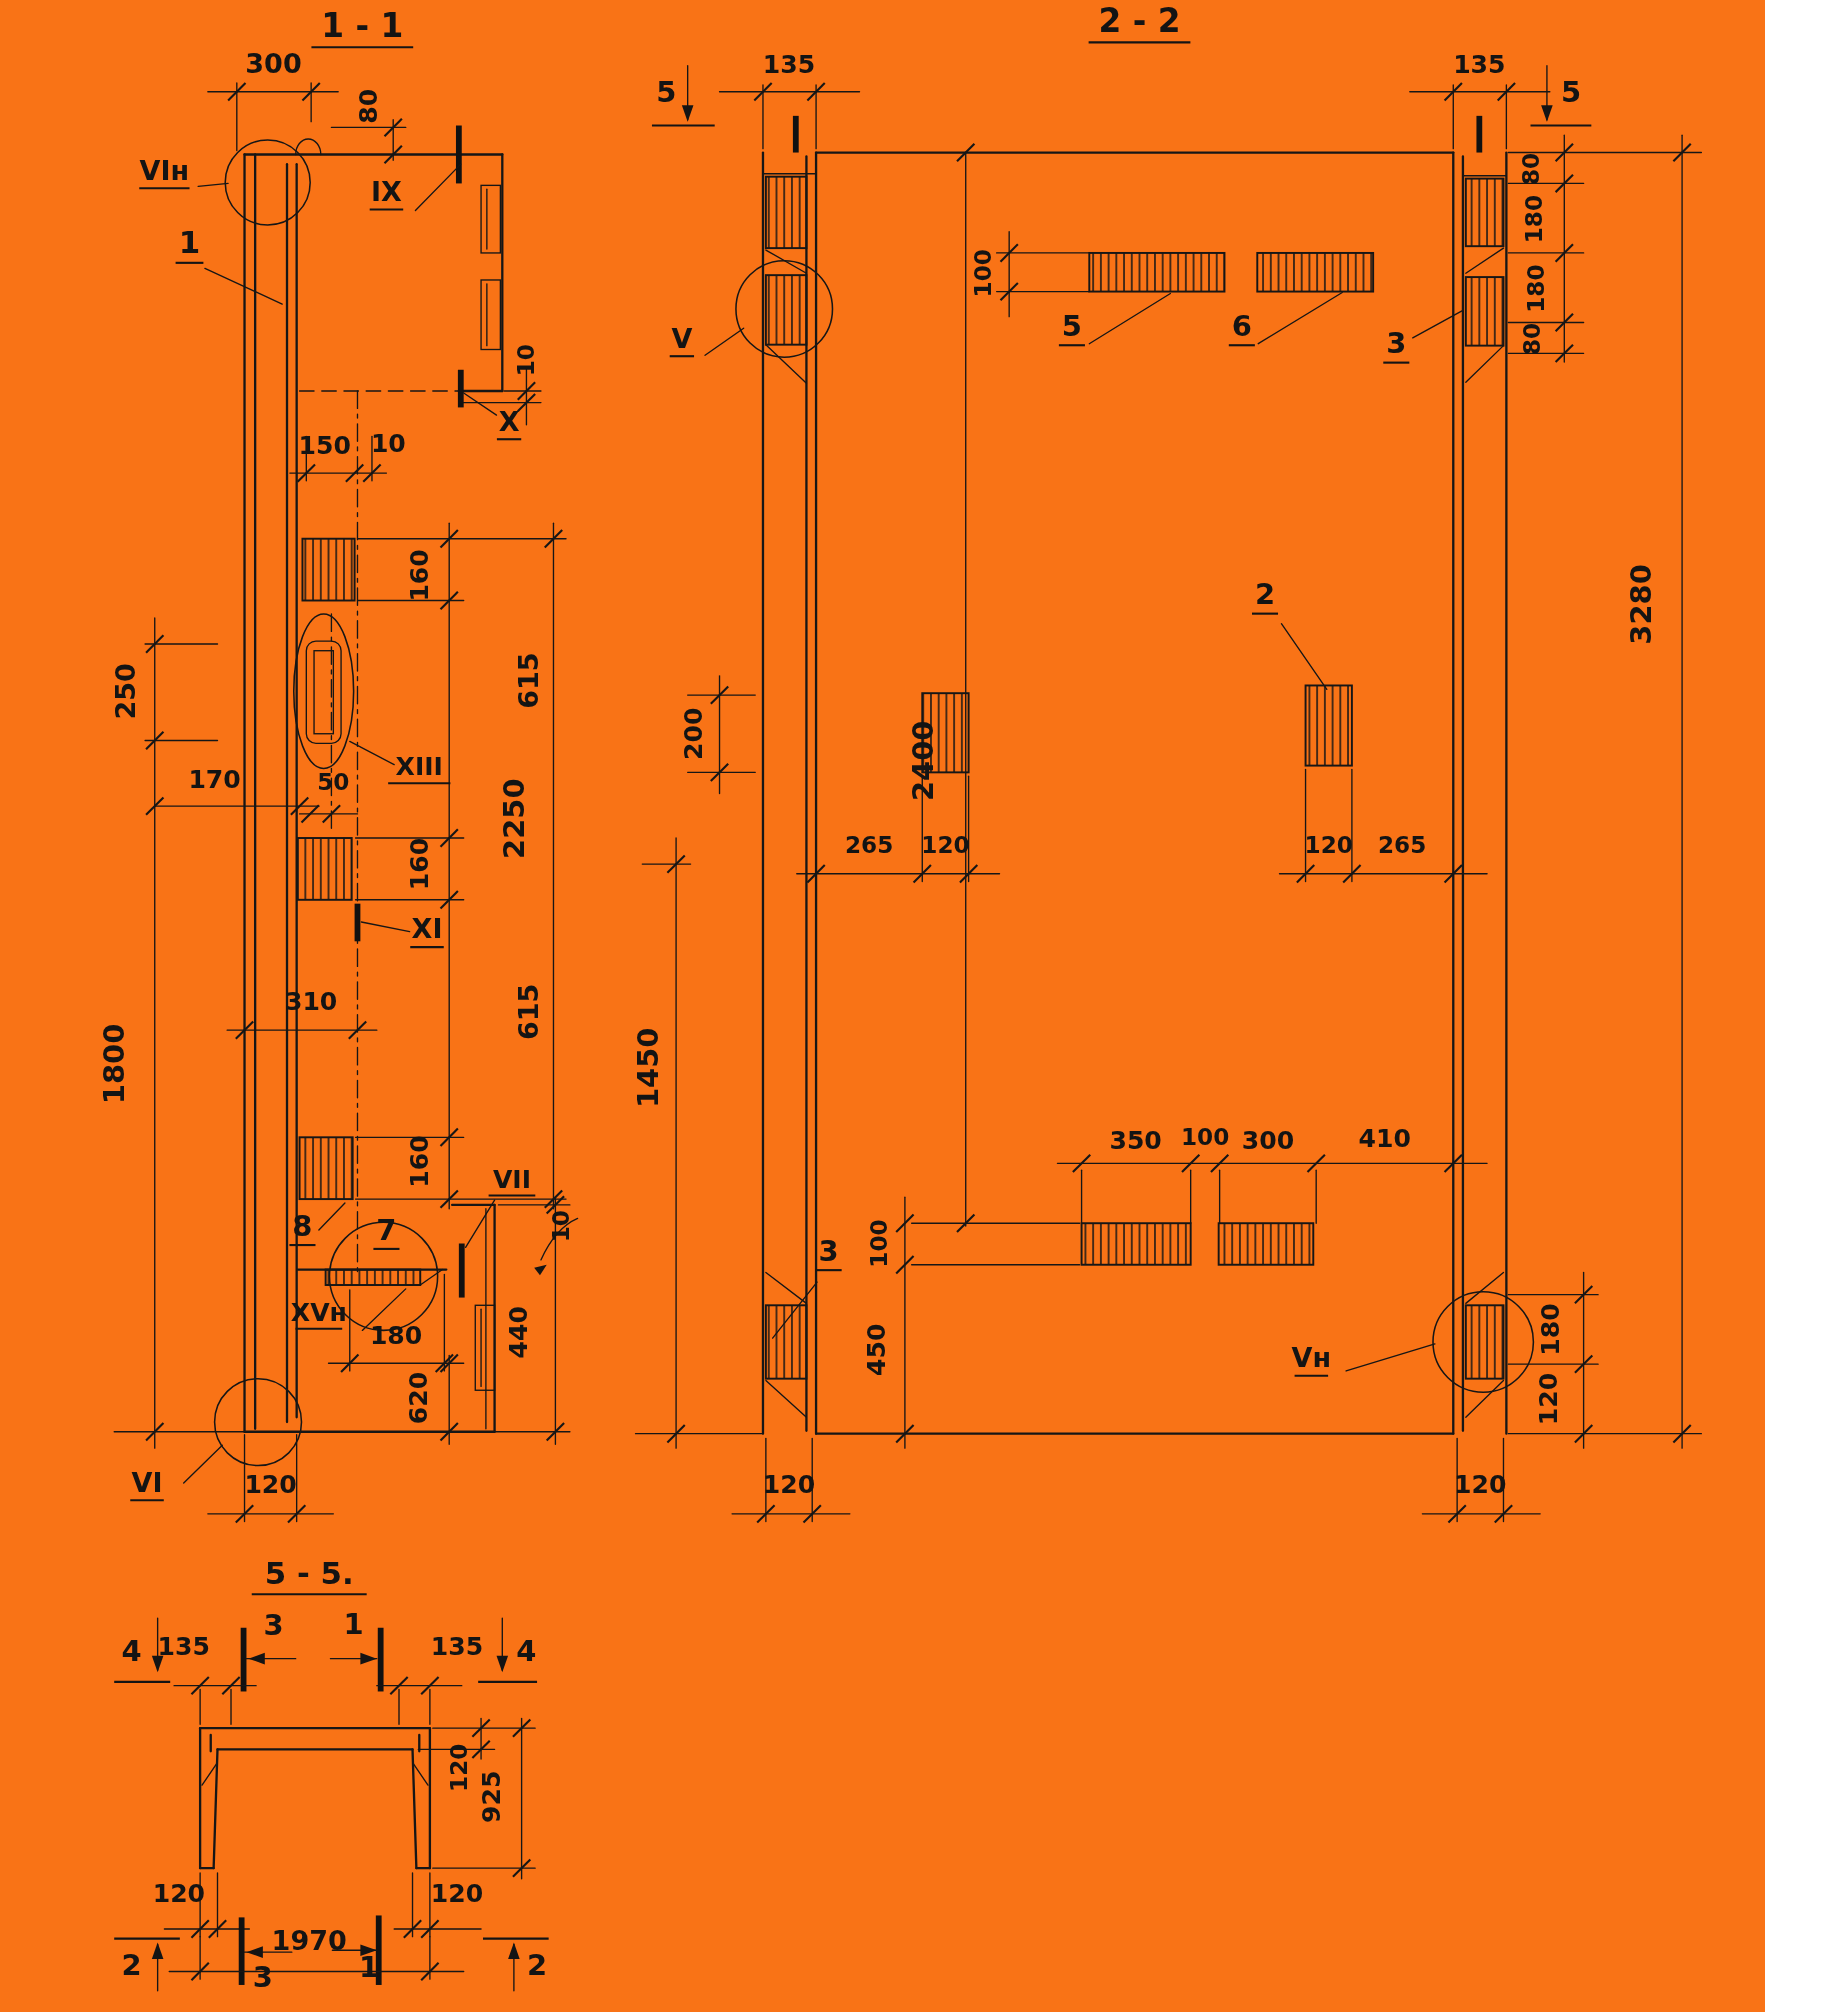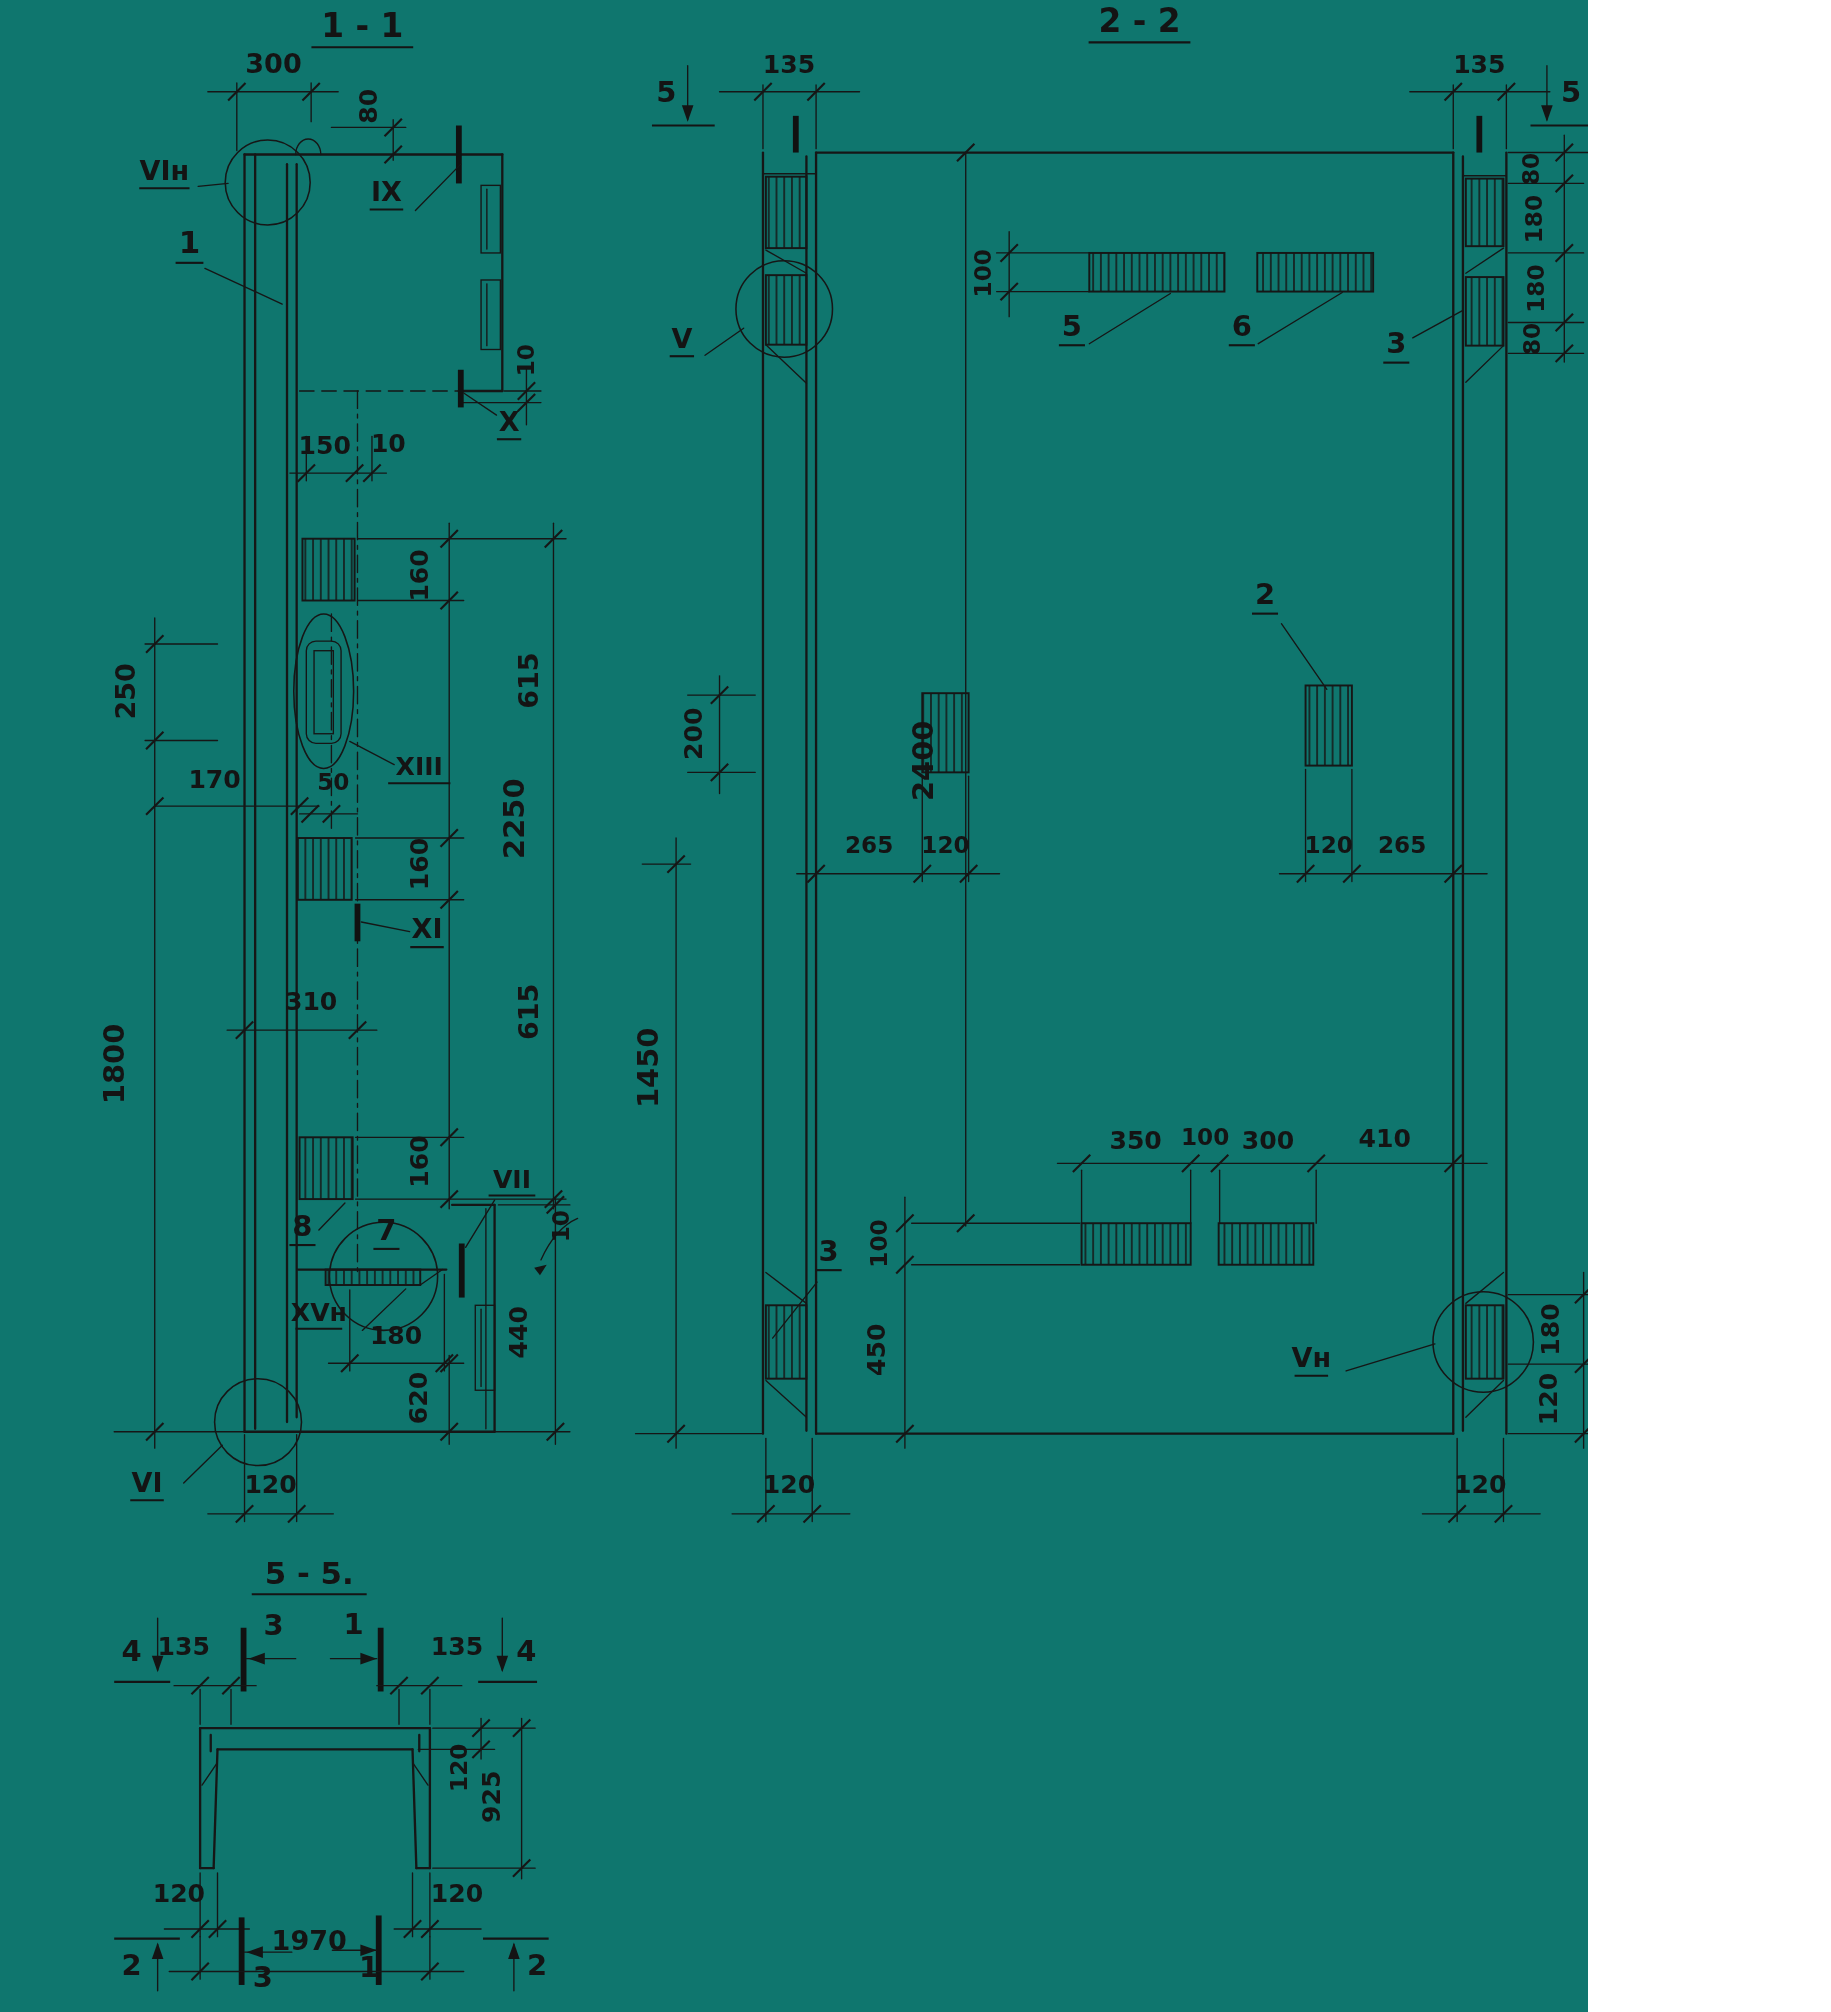--- a/index.html
+++ b/index.html
@@ -1,16 +1,16 @@
 <!DOCTYPE html>
 <html><head>
 <meta charset="utf-8">
 <style>
   html,body{margin:0;padding:0;background:#ffffff;}
-  .page{width:1588px;height:2012px;background:#0f766e;position:relative;overflow:hidden;}
+  .page{width:1765px;height:2012px;background:#f97316;position:relative;overflow:hidden;}
   svg{display:block;}
   svg text{fill:#141414;font-family:"DejaVu Sans",sans-serif;font-weight:600;text-anchor:middle;}
   .s{stroke:#161616;stroke-width:2.4;fill:none;stroke-linecap:round;}
   .t{stroke:#161616;stroke-width:1.4;fill:none;stroke-linecap:round;}
   .b{stroke:#111;stroke-width:6;fill:none;stroke-linecap:butt;}
   .d{stroke-dasharray:15 8;}
   .dc{stroke-dasharray:18 6 4 6;}
   .h{fill:url(#hatch);stroke:#161616;stroke-width:2;}
   .det{stroke:#161616;stroke-width:1.6;fill:none;}
   .ul{stroke:#141414;stroke-width:2.2;}

